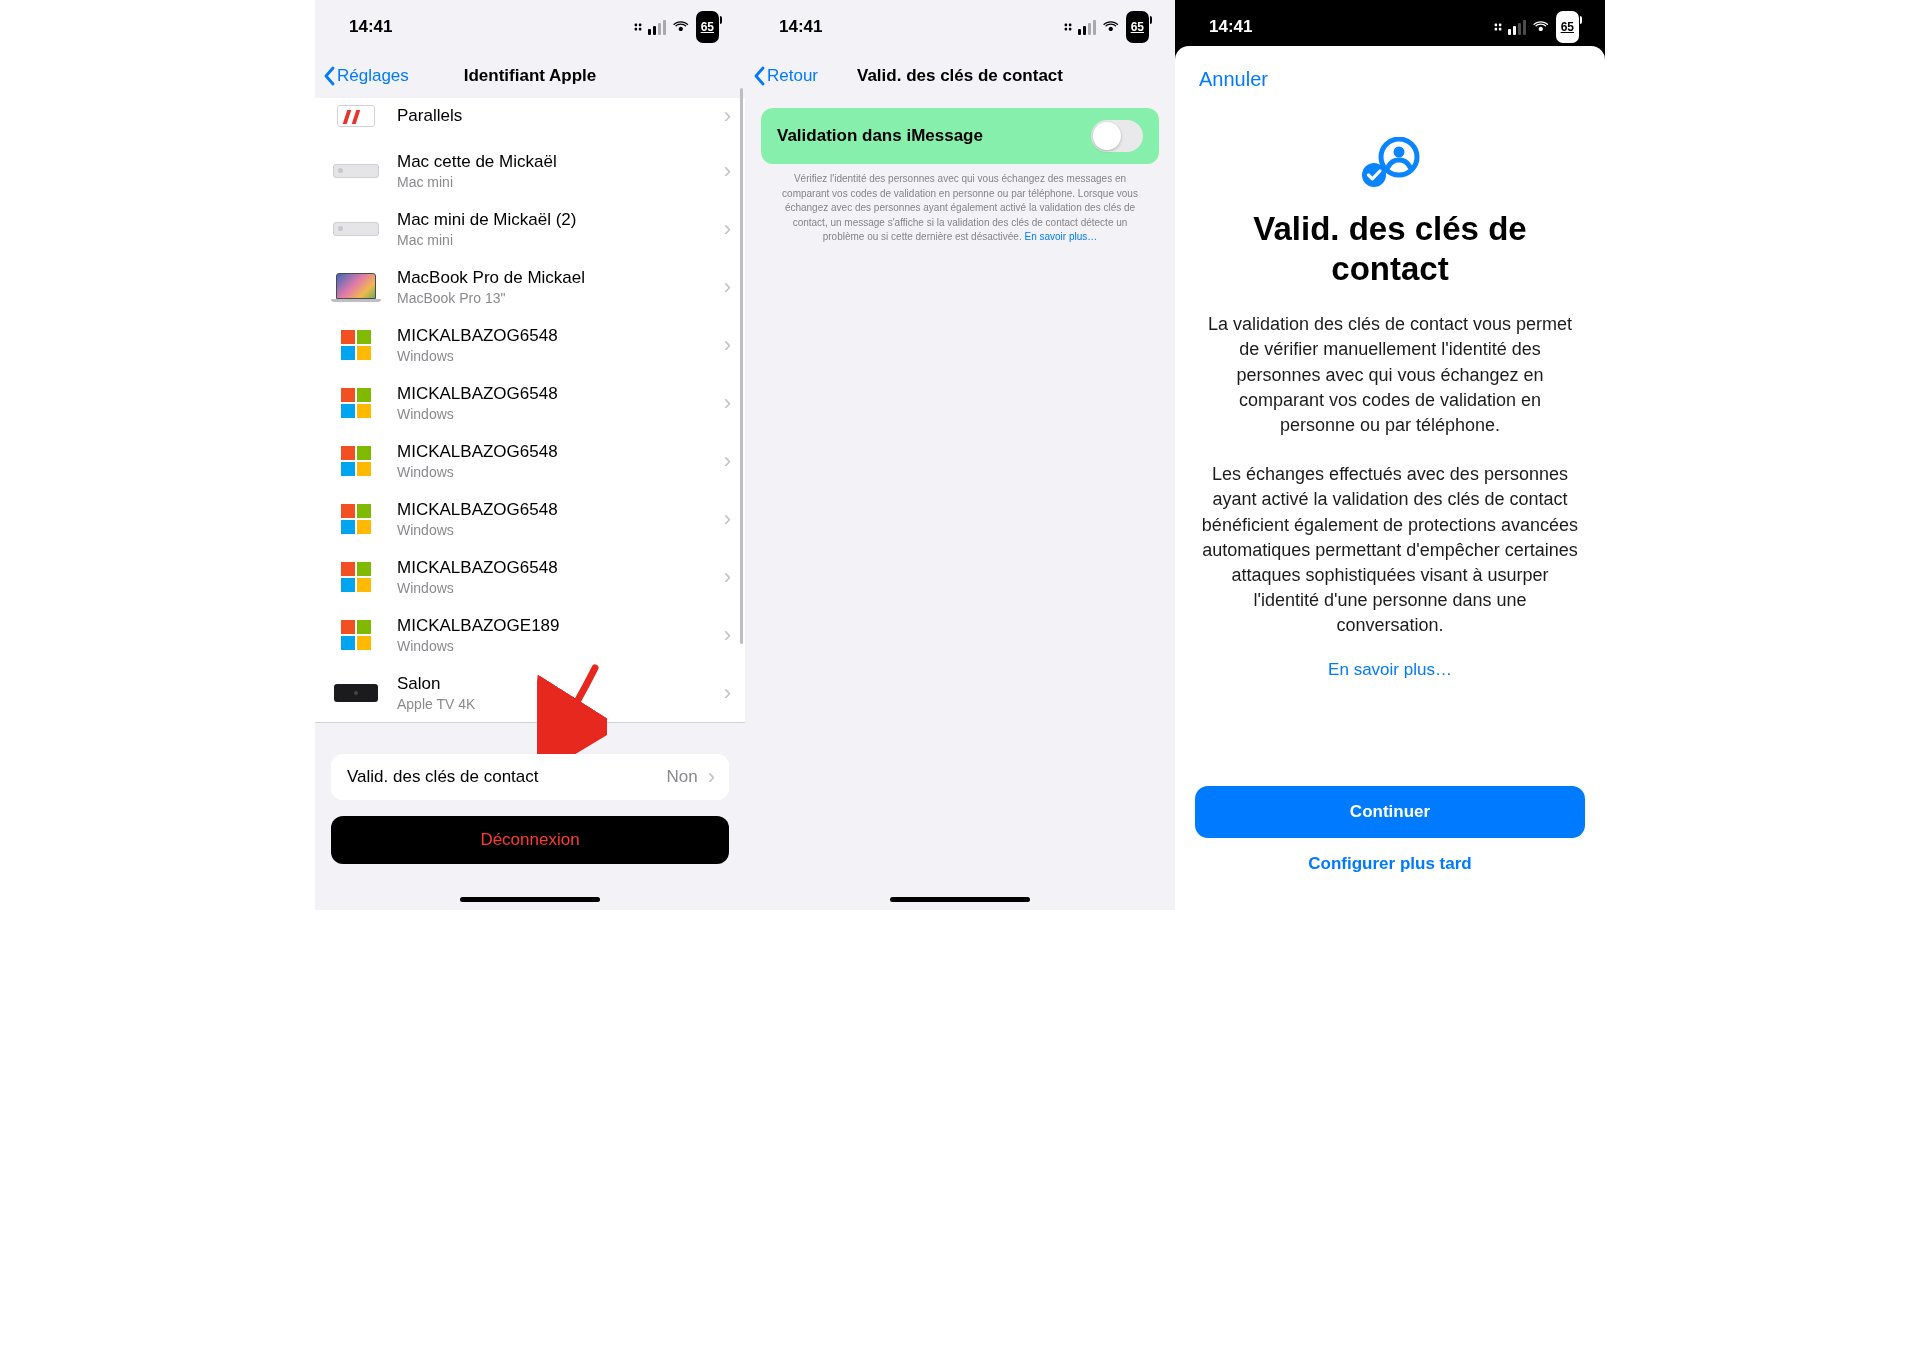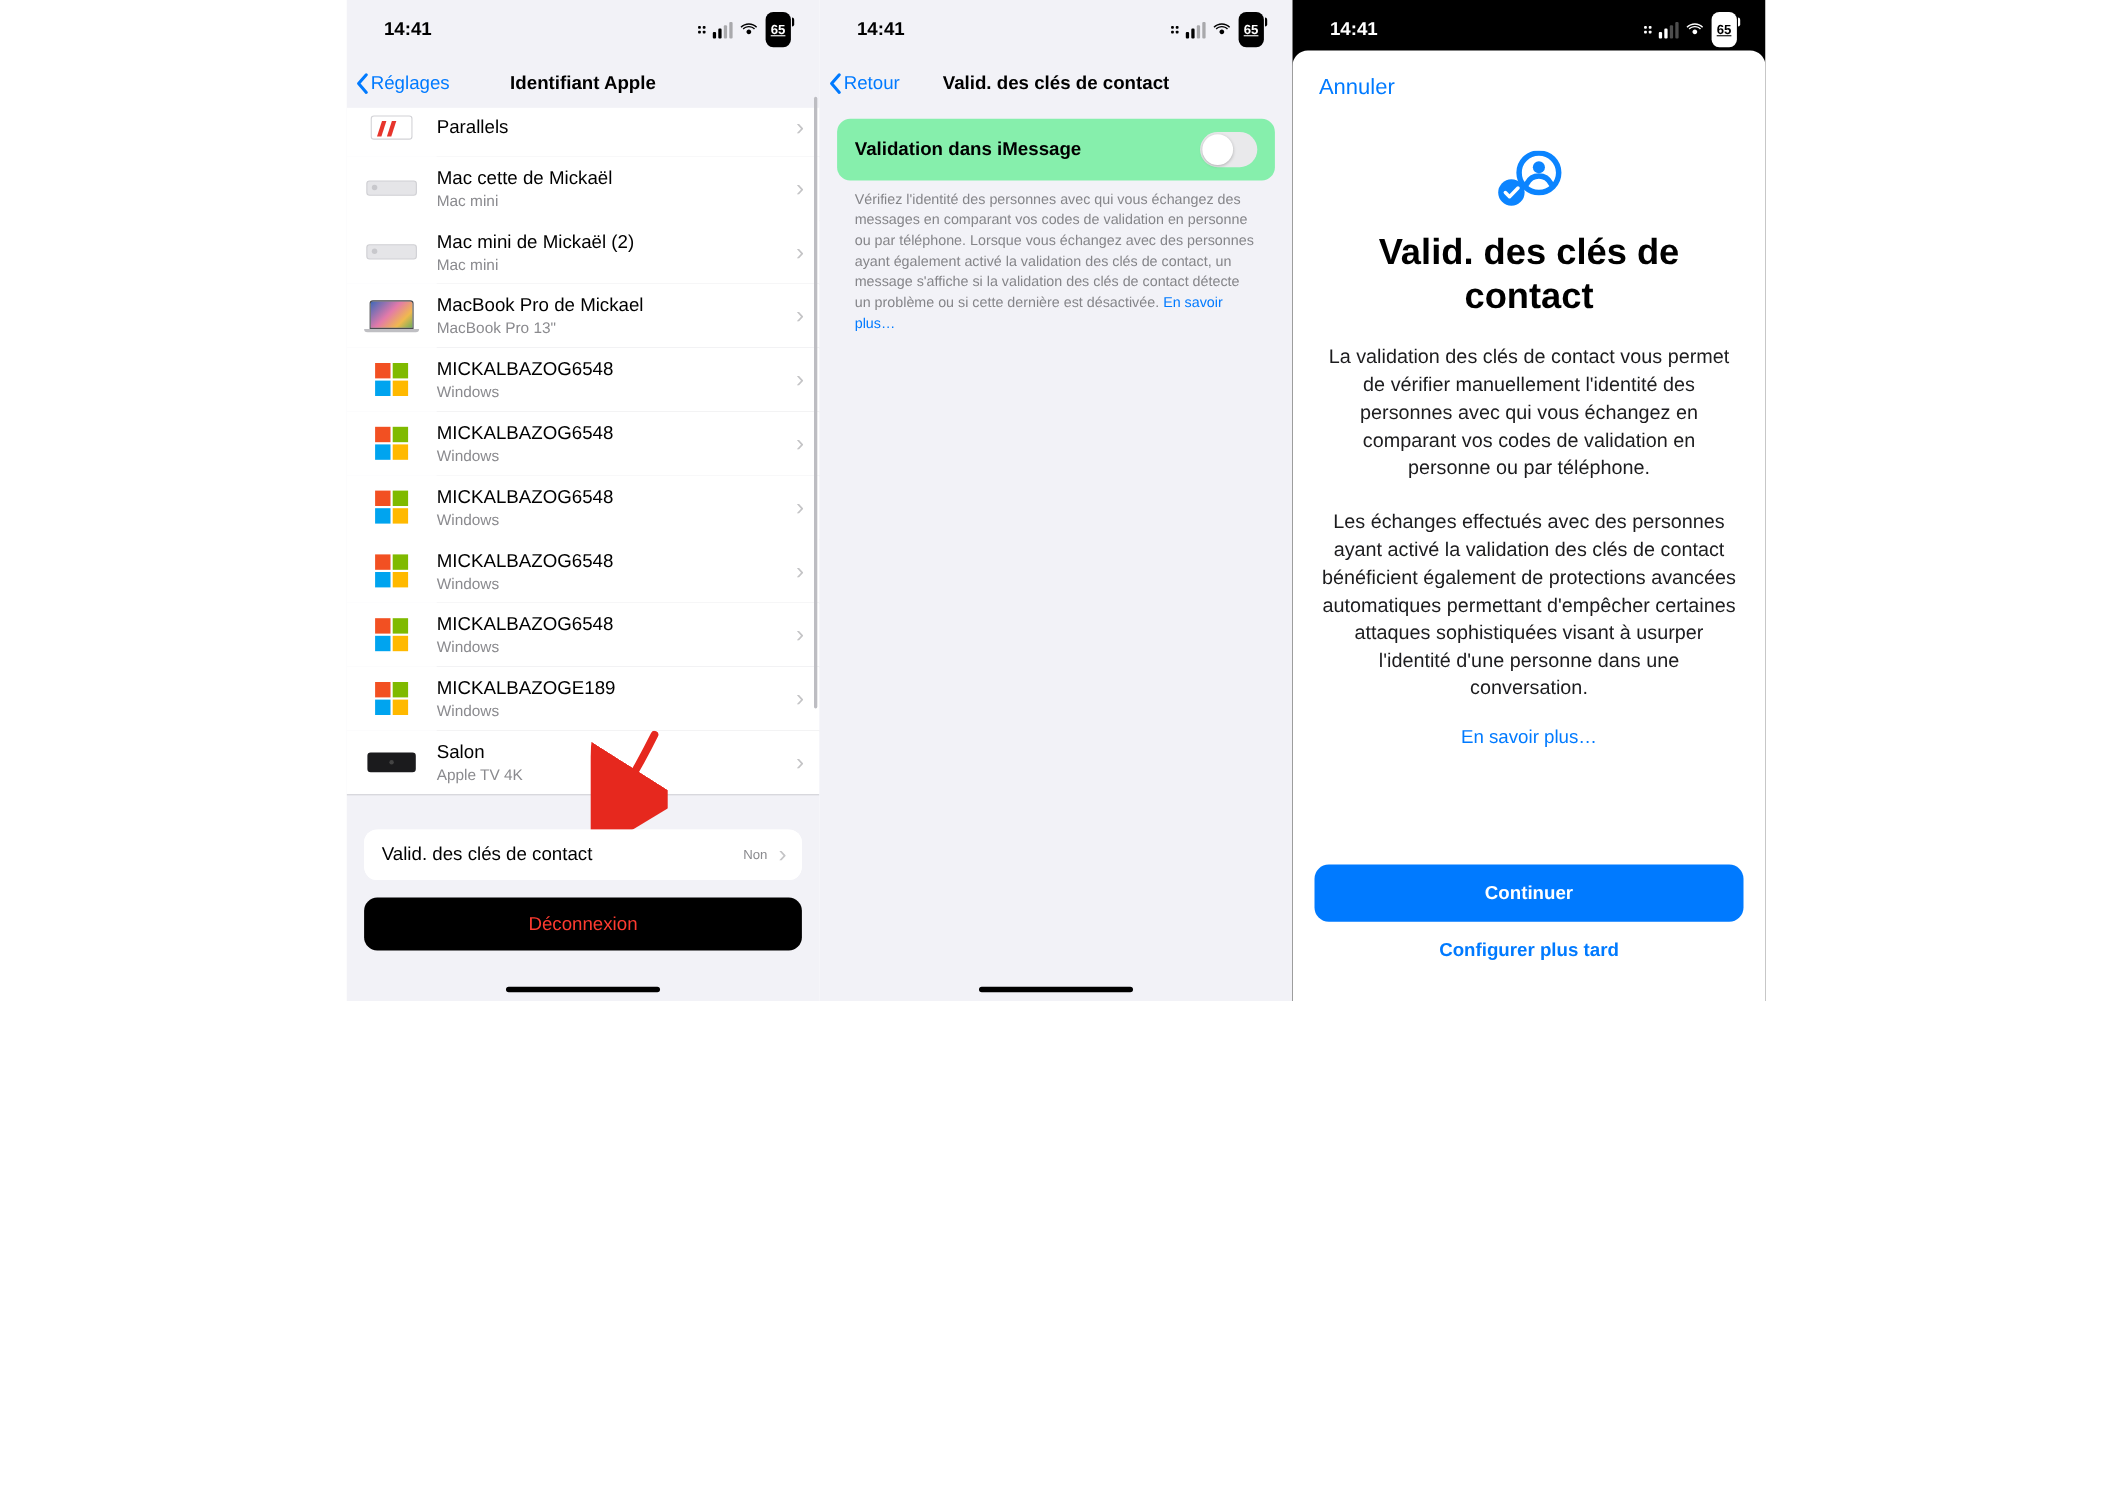--- a/index.html
+++ b/index.html
@@ -68,32 +68,32 @@
   }
   .cell:last-child::after{left:0;}
   .ico{width:50px;height:36px;display:flex;align-items:center;justify-content:center;margin-right:16px;flex:none;}
   .lbls{flex:1;min-width:0;}
   .pri{font-size:17px;color:#000;line-height:1.25;}
   .sec{font-size:14px;color:#8a8a8e;line-height:1.3;}
   .chev-r{color:#c4c4c6;font-size:22px;font-weight:400;flex:none;margin-left:6px;}
   .inset-group{margin:32px 16px 0;border-radius:12px;overflow:hidden;background:#fff;}
   .inset-group .cell{padding-left:16px;min-height:46px;}
   .inset-group .cell::after{left:16px;}
-  .val-detail{color:#8a8a8e;font-size:12px;margin-right:4px;}
+  .val-detail{color:#8a8a8e;font-size:17px;margin-right:4px;}
   .signout-group{margin:16px 16px 0;border-radius:12px;overflow:hidden;background:#000000;}
   .signout{color:#ff3b30;text-align:center;font-size:17px;padding:14px 0;cursor:pointer;}
   .homebar{position:absolute;bottom:8px;left:50%;transform:translateX(-50%);width:140px;height:5px;background:#000;border-radius:3px;}
   .scroll-ind{position:absolute;right:2px;top:88px;width:3px;height:556px;background:#bdbdc2;border-radius:2px;}
   .arrow{position:absolute;width:70px;height:90px;pointer-events:none;}
   
   .p2-group{margin:0 16px;border-radius:12px;overflow:hidden;background:#86efac;font-weight:bold;}
   .p2-row{display:flex;align-items:center;justify-content:space-between;padding:12px 16px;font-size:17px;}
   .switch{width:52px;height:32px;border-radius:16px;background:#e9e9eb;position:relative;cursor:pointer;}
   .switch::after{content:"";position:absolute;left:2px;top:2px;width:28px;height:28px;border-radius:50%;background:#fff;box-shadow:0 1px 3px rgba(0,0,0,.25);}
-  .p2-foot{font-size:13px;color:#858589;line-height:1.45;padding:8px 32px 0;text-align:left;}
+  .p2-foot{font-size:10px;color:#858589;line-height:1.45;padding:8px 32px 0;text-align:center;}
   .p2-foot a{color:#007aff;text-decoration:none;}
   
   .sheet{position:absolute;left:0;right:0;top:46px;bottom:0;background:#fff;border-radius:14px 14px 0 0;padding:18px 20px 20px;display:flex;flex-direction:column;}
   .cancel{color:#007aff;font-size:20px;text-align:left;cursor:pointer;padding:4px 0 0 4px;}
   .hero-ico{display:flex;justify-content:center;margin-top:46px;}
   .hero-title{font-size:33px;font-weight:700;text-align:center;line-height:1.2;margin-top:20px;}
   .hero-body{font-size:18px;text-align:center;color:#1c1c1e;line-height:1.4;margin-top:24px;padding:0 6px;}
   .hero-body p+p{margin-top:24px;}
   .learn{color:#007aff;text-align:center;font-size:17px;margin-top:22px;cursor:pointer;}
   .spacer{flex:1;}

